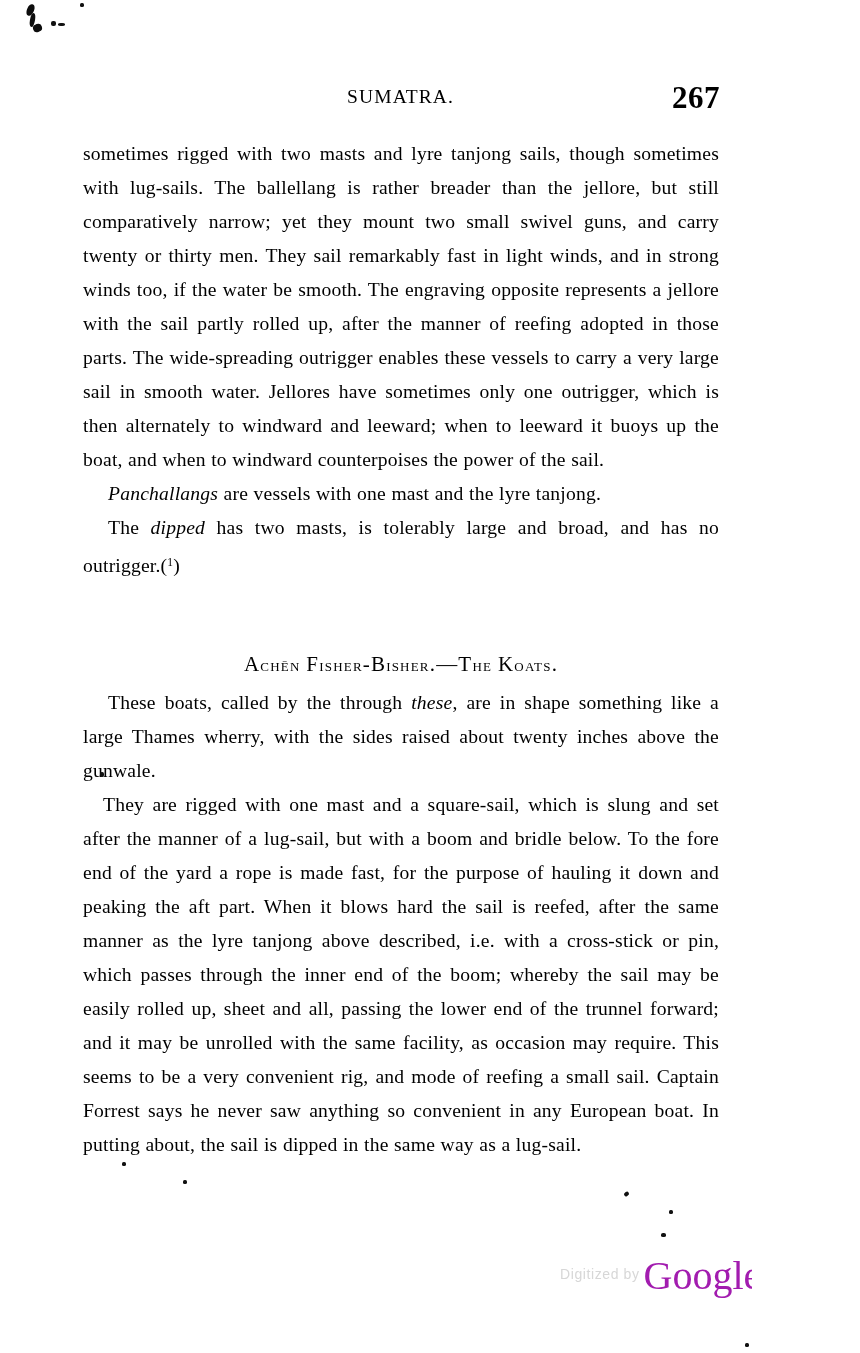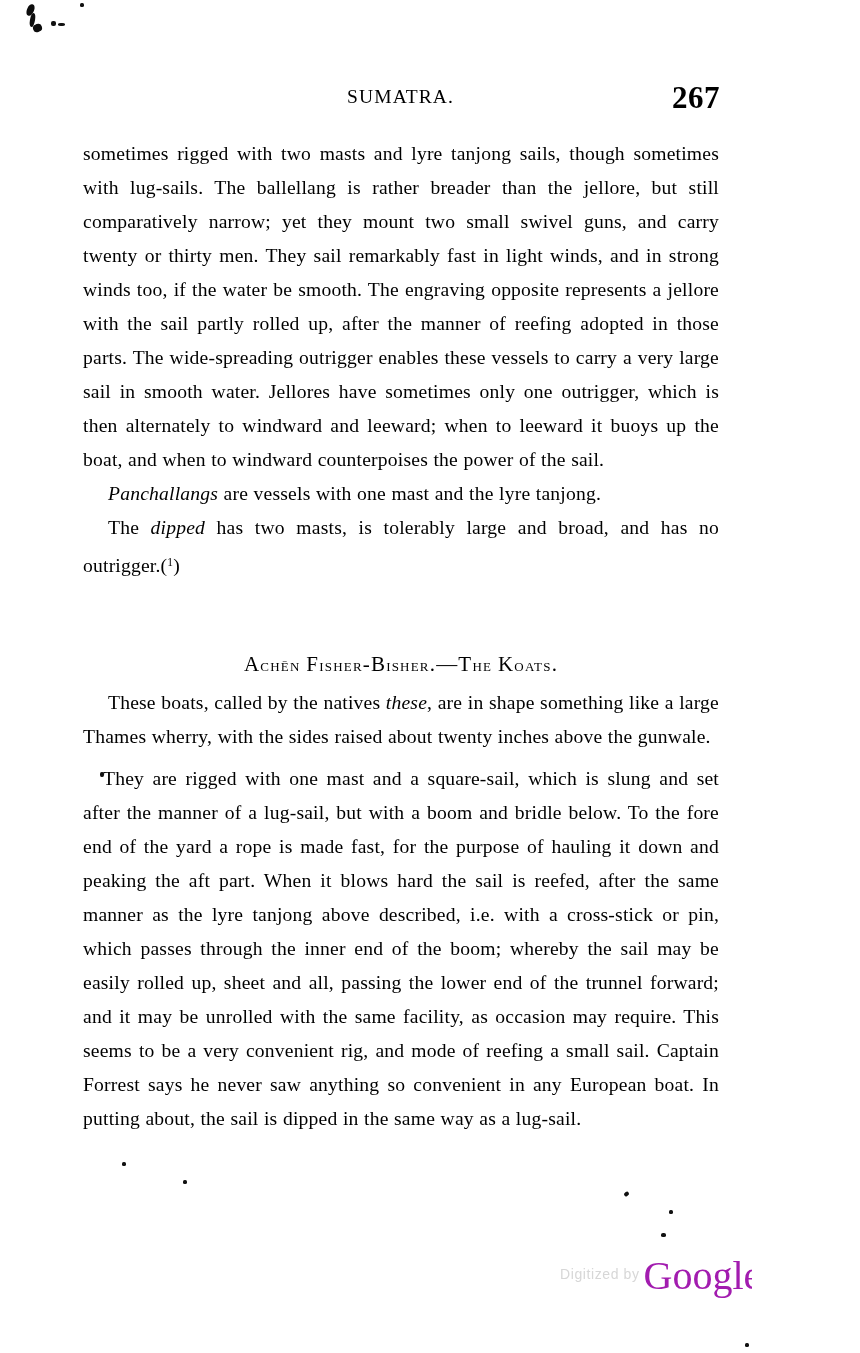--- a/index.html
+++ b/index.html
@@ -54,21 +54,21 @@
   p.body {
     margin: 0;
     font-size: 19.6px;
     line-height: 34px;
     text-align: justify;
     text-justify: inter-word;
     letter-spacing: 0.01em;
     word-spacing: 0.02em;
   }
   p.body.indent { text-indent: 25px; }
-  p.body.indent-small { text-indent: 20px; margin-top: 8px; }
+  p.body.indent-small { text-indent: 20px; }
   i, .ital { font-style: italic; }
 
   
   p.body.full { text-align-last: left; }
 
   
   .section-heading {
     position: absolute;
     left: 83px;
     top: 652px;
@@ -157,21 +157,21 @@
 
   </div>
 
   <div class="section-heading">
     <span class="sc-first">A</span><span class="sc">CHĒN</span>
     <span class="sc-first">F</span><span class="sc">ISHER</span><span class="sc-first">-B</span><span class="sc">ISHER</span><span class="sc-first">.—T</span><span class="sc">HE</span>
     <span class="sc-first">K</span><span class="sc">OATS</span><span class="sc-first">.</span>
   </div>
 
   <div class="textblock" style="top:686px;">
-    <p class="body indent full"><span>These boats, called by the natives </span><i class="ital">these</i><span>, are in shape something like a large Thames wherry, with the sides raised about twenty inches above the gunwale.</span></p>
+    <p class="body indent full"><span>These boats, called by the through </span><i class="ital">these</i><span>, are in shape something like a large Thames wherry, with the sides raised about twenty inches above the gunwale.</span></p>
     <p class="body indent-small full">They are rigged with one mast and a square-sail, which is slung and set after the manner of a lug-sail, but with a boom and bridle below.  To the fore end of the yard a rope is made fast, for the purpose of hauling it down and peaking the aft part.  When it blows hard the sail is reefed, after the same manner as the lyre tanjong above described, i.e. with a cross-stick or pin, which passes through the inner end of the boom; whereby the sail may be easily rolled up, sheet and all, passing the lower end of the trunnel forward; and it may be unrolled with the same facility, as occasion may require.  This seems to be a very convenient rig, and mode of reefing a small sail.  Captain Forrest says he never saw anything so convenient in any European boat.  In putting about, the sail is dipped in the same way as a lug-sail.</p>
   </div>
 
   <div class="speck" style="left:100px; top:772px; width:4px; height:5px;"></div>
   <div class="speck" style="left:122px; top:1162px; width:4px; height:4px;"></div>
   <div class="speck" style="left:183px; top:1180px; width:4px; height:4px;"></div>
 
 
   <div class="speck" style="left:624px; top:1192px; width:5px; height:4px; transform:rotate(-35deg);"></div>
   <div class="speck" style="left:669px; top:1210px; width:4px; height:4px;"></div>

